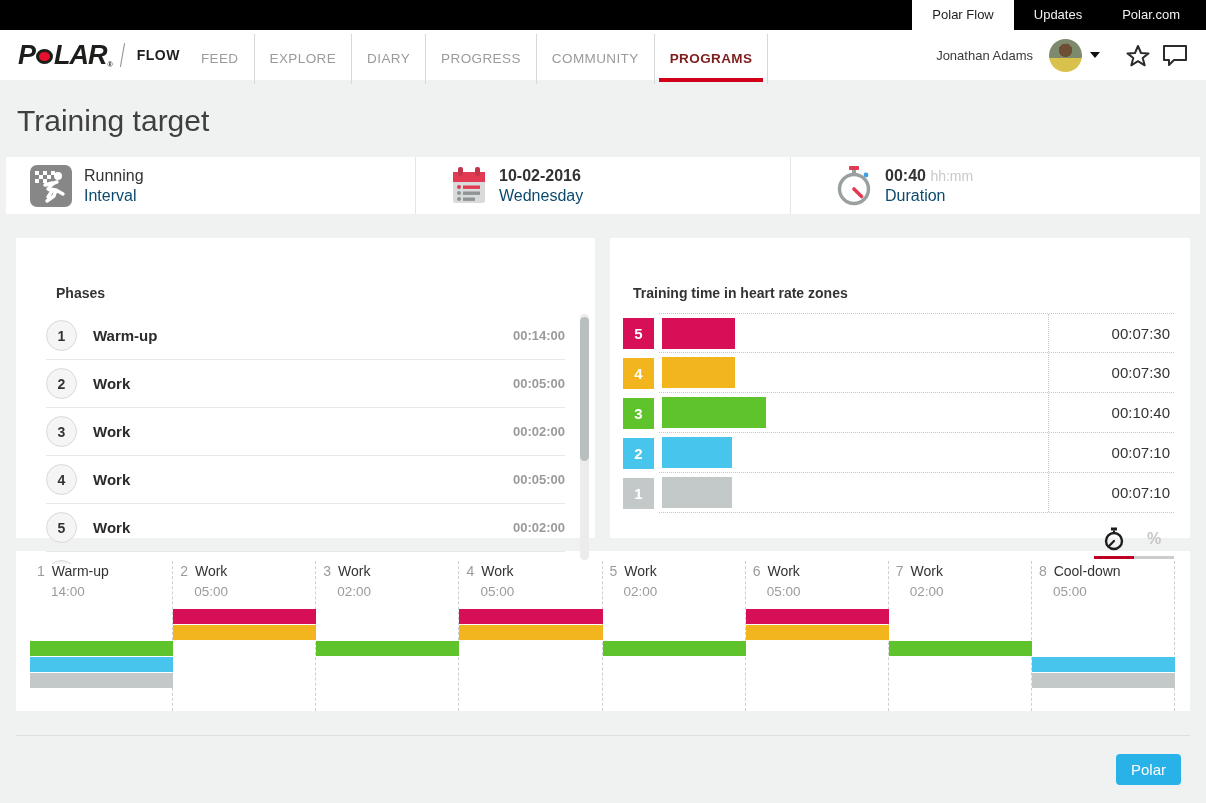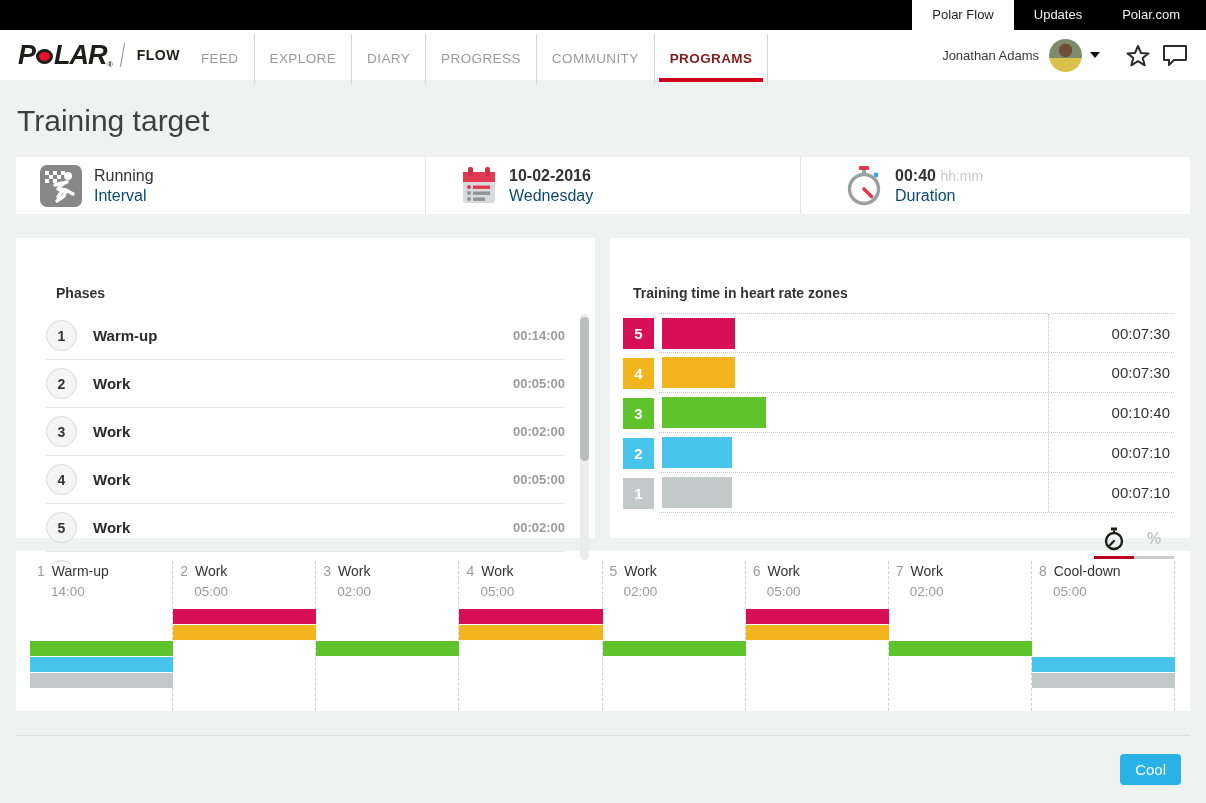--- a/index.html
+++ b/index.html
@@ -20,36 +20,36 @@
   .logo-reg { font-size:7px; font-style:normal; align-self:flex-end; margin:0 0 3px 1px; }
   .brand-sep { width:1px; height:24px; background:#8c8c8c; margin:0 14px 0 10px; transform:rotate(10deg); }
   .brand-flow { font-size:14px; font-weight:bold; color:#1d1d1b; letter-spacing:.5px; margin-right:6px; cursor:pointer; }
   .nav-items { display:flex; height:42px; align-items:flex-start; }
   .nav-item { font-size:13.5px; color:#9b9b9b; letter-spacing:.4px; padding:0 15px; height:50px;
               line-height:50px; border-right:1px solid #d8d8d8; cursor:pointer; position:relative; }
   .nav-item.active { color:#7f1d1d; font-weight:bold; }
   .nav-item.active::after { content:""; position:absolute; left:4px; right:4px; bottom:2px; height:4px;
               background:var(--accent-red,#d0021b); }
   .user-area { margin-left:auto; display:flex; align-items:center; }
-  .user-name { font-size:13px; color:#3a3a3a; margin-right:10px; cursor:pointer; }
+  .user-name { font-size:13px; color:#3a3a3a; margin-right:16px; cursor:pointer; }
   .avatar { width:33px; height:33px; border-radius:50%; cursor:pointer;
             background:
               radial-gradient(circle at 50% 34%, #6e4f35 0 24%, rgba(0,0,0,0) 25%),
               linear-gradient(#7e8a6d 0 58%, #d8c24b 58%); }
   .caret { width:0; height:0; border-left:5px solid transparent; border-right:5px solid transparent;
            border-top:6px solid #111; margin:0 14px 0 8px; cursor:pointer; }
   .icon-btn { cursor:pointer; margin-left:12px; display:flex; align-items:center; }
 
   
   .page-title { font-size:30px; font-weight:400; color:#3f3f3f; margin:24px 0 19px 17px; }
 
   .card { background:#fff; }
 
   
-  .summary { margin:0 16px; height:57px; display:flex; align-items:center; }
+  .summary { margin:0 6px; height:57px; display:flex; align-items:center; }
   .sum-block { display:flex; align-items:center; height:42px; }
   .sum-block.b1 { width:409px; padding-left:24px; }
   .sum-block.b2 { width:375px; padding-left:35px; border-left:1px solid #e5e5e5; height:57px; }
   .sum-block.b3 { flex:1; padding-left:44px; border-left:1px solid #e5e5e5; height:57px; }
   .sum-icon { margin-right:12px; display:flex; align-items:center; }
   .sum-text .t1 { font-size:16px; color:#333; }
   .sum-text .t1.bold { font-weight:bold; }
   .sum-text .t2 { font-size:16px; color:#0c4a6e; margin-top:2px; }
   .unit { font-size:14px; color:#c9c9c9; font-weight:normal; }
 
@@ -404,14 +404,14 @@
       <div class="tl-time">05:00</div>
       <div class="tl-bars">
         <div class="tl-bar" style="top: 48px; background: rgb(71, 197, 236);"></div>
         <div class="tl-bar" style="top: 64px; background: rgb(195, 201, 201);"></div>
       </div>
     </div>
   </div>
 
 <div class="footer-divider"></div>
 <div class="footer">
-  <button class="back-btn" style="background: rgb(41, 178, 232);">Cool</button>
+  <button class="back-btn" style="background: rgb(41, 178, 232);">Polar</button>
 </div>
 
 </body></html>

